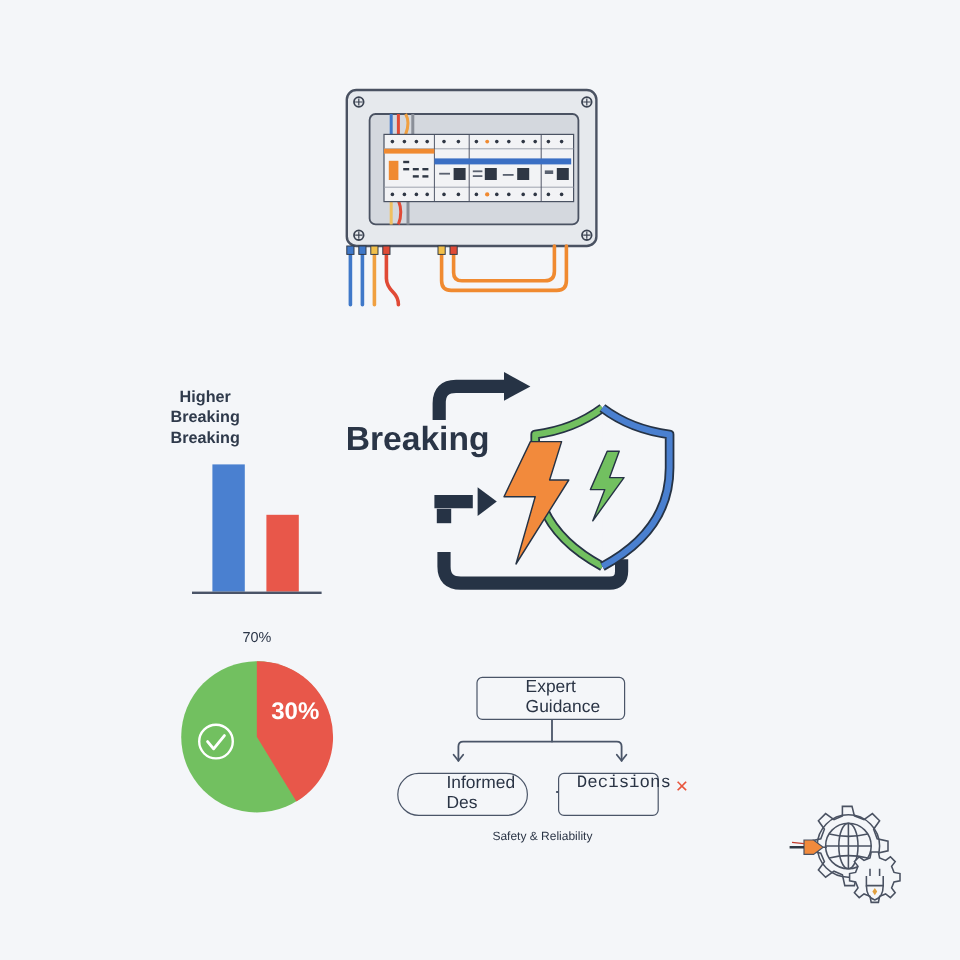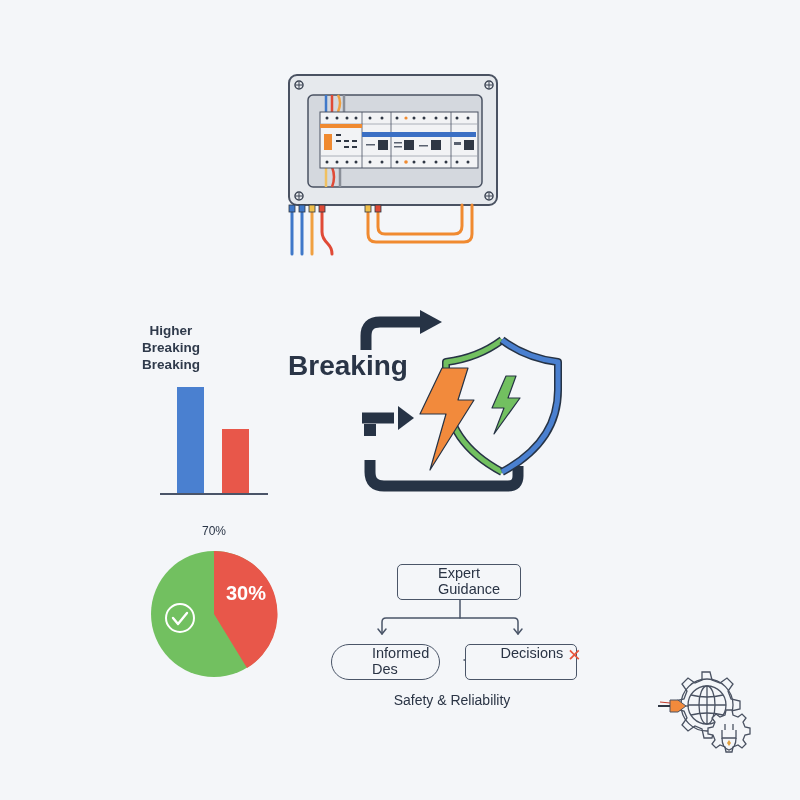--- a/index.html
+++ b/index.html
@@ -28,21 +28,21 @@
   
   .pie-top-label { left: 190px; top: 524px; font-size: 12px; color: #2a3547; width: 48px; text-align:center; }
   .pie-inner-label { left: 226px; top: 582px; font-size: 20px; font-weight: bold; color: #ffffff; }
 
   
   .flow-box {
     position: absolute; border: 1.5px solid #4a5568; border-radius: 5px;
     background: #f4f6f9; font-size: 14.5px; color: #2a3445;
     display: flex; align-items: flex-start; justify-content: center; box-sizing: border-box; padding-left: 40px;
   }
-  .flow-caption { left: 372px; top: 692px; width: 160px; text-align: center; font-size: 14px; color: #2a3445; }
+  .flow-caption { left: 372px; top: 692px; width: 160px; text-align: center; font-size: 10px; color: #2a3445; }
   .x-mark { color: #e8553c; font-weight: bold; margin-left: 4px; font-size: 17px; }
 </style>
 </head>
 <body>
 
 <div class="abs" style="left:286px; top:72px;">
   <svg width="220" height="190" viewBox="0 0 220 190">
 
     <rect x="3" y="3" width="208" height="130" rx="8" fill="#e6e9ed" stroke="#4a5262" stroke-width="2"></rect>
 
@@ -228,21 +228,21 @@
       <path d="M8 29 L12 34 L16 29"></path>
       <path d="M144 29 L148 34 L152 29"></path>
       <path d="M94 60 H112"></path>
       <path d="M107 55 L112 60 L107 65"></path>
     </g>
   </svg>
 </div>
 <div class="flow-box" style="left:331px; top:644px; width:109px; height:36px;border-radius:18px;">
   <span>Informed Des</span>
 </div>
-<div class="flow-box" style="left:465px; top:644px; width:112px; height:36px;">
+<div class="flow-box" style="left:465px; top:644px; width:84px; height:36px;font-family:Liberation Mono, monospace;">
   <span>Decisions</span>
   <span class="x-mark">✕</span>
 </div>
 <div class="abs flow-caption">Safety &amp; Reliability</div>
 
 <div class="abs" style="left:652px; top:662px;">
   <svg width="112" height="100" viewBox="0 0 112 100">
     <g fill="none" stroke="#4a5262" stroke-width="1.3">
 
       <path d="M50 6 L58 6 L60 14 L68 17 L75 12 L81 18 L76 25 L79 33 L88 35 L88 43 L79 45 L77 52 L82 59 L76 65 L69 60 L62 63 L60 72 L52 72 L50 63 L43 60 L36 65 L30 59 L35 52 L32 45 L23 43 L23 35 L32 33 L35 25 L30 18 L36 12 L43 17 L50 14 Z" transform="translate(0,4)"></path>

